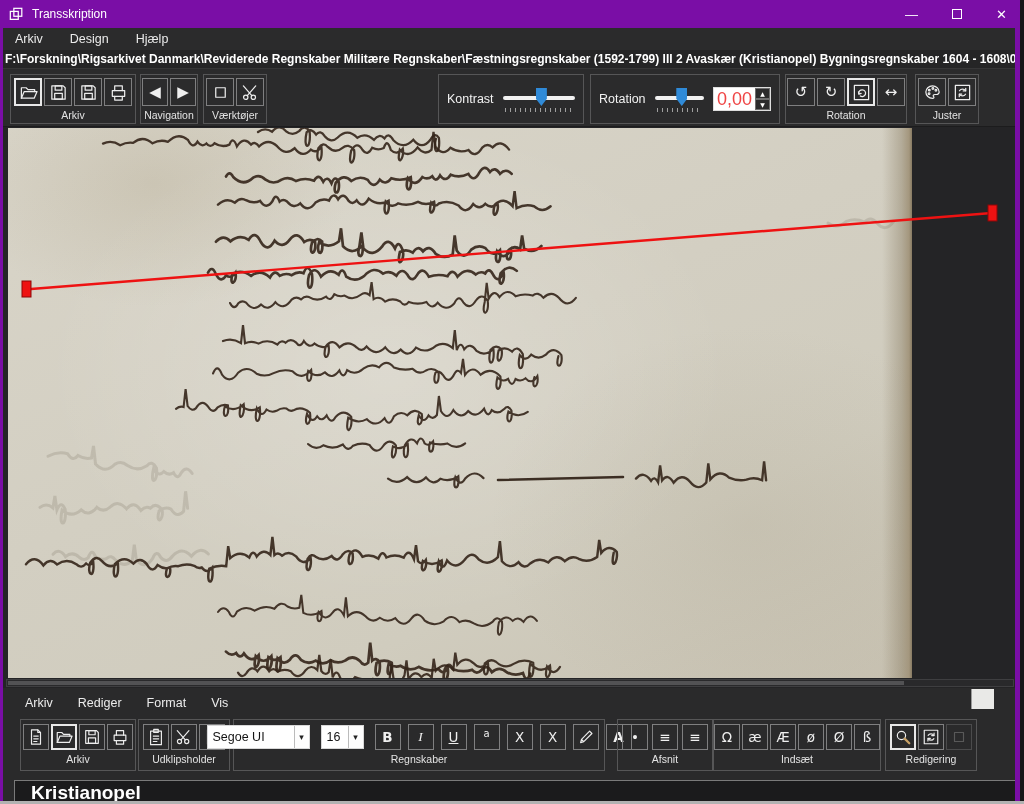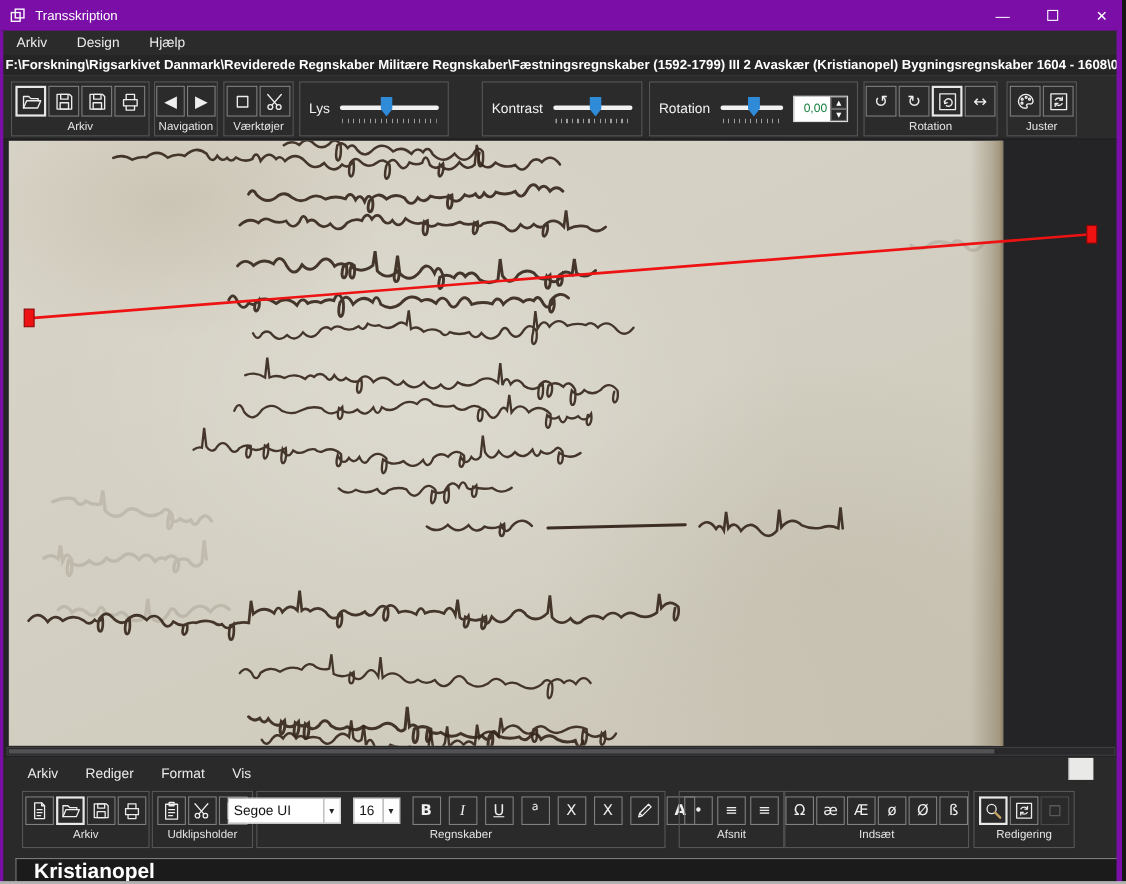--- a/index.html
+++ b/index.html
@@ -44,21 +44,21 @@
     padding:0 8px;gap:9px}
   .slabel{font-size:12.5px;color:#f2f2f2;white-space:nowrap}
   .slider{position:relative;height:34px}
   .slider .track{position:absolute;left:0;right:0;top:14px;height:4px;background:#f1f1f1;border-radius:2px}
   .slider .thumb{position:absolute;top:6px;width:11px;height:18px;
     background:var(--accent_blue,#2f8ad8);
     clip-path:polygon(0 0,100% 0,100% 60%,50% 100%,0 60%)}
   .slider .ticks{position:absolute;left:2px;right:2px;top:26px;height:4px;
     background:repeating-linear-gradient(to right,#9f9f9f 0 1px,transparent 1px 5px)}
   .spinner{display:flex;border:1px solid #dedede;height:24px;background:#2b2b2c}
-  .spin-val{background:#fff;color:#15803d;font-size:11px;display:flex;align-items:center;
+  .spin-val{background:#fff;color:#ef4444;font-size:18px;display:flex;align-items:center;
     justify-content:flex-end;padding:0 3px;min-width:33px}
   .spin-btns{display:flex;flex-direction:column;width:15px}
   .spin-btn{flex:1;display:flex;align-items:center;justify-content:center;font-size:6px;
     color:#fff;border:1px solid #6e6e6e;font-family:"DejaVu Sans",sans-serif}
 
   
   .canvas{position:absolute;left:0;top:127px;width:1024px;height:561px;background:#242426;overflow:hidden}
   .manuscript{position:absolute;left:8px;top:1px;width:904px;height:550px;
     background:
       radial-gradient(ellipse 320px 200px at 16% 10%, rgba(160,146,114,.22), transparent 62%),
@@ -245,28 +245,20 @@
           </span>
         <span class="tbtn">
             <svg>
               <use href="#i-scissors"></use>
             </svg>
           </span>
       </div>
       <span class="caption">Værktøjer</span>
     </div>
 
-    <div class="tgroup slider-group" style="left:272px;width:136px">
-      <span class="slabel">Lys</span>
-      <div class="slider" style="width:92px">
-        <div class="track"></div>
-        <div class="thumb" style="left:41%"></div>
-        <div class="ticks"></div>
-      </div>
-    </div>
 
     <div class="tgroup slider-group" style="left:438px;width:146px">
       <span class="slabel">Kontrast</span>
       <div class="slider" style="width:78px">
         <div class="track"></div>
         <div class="thumb" style="left:46%"></div>
         <div class="ticks"></div>
       </div>
     </div>
 

